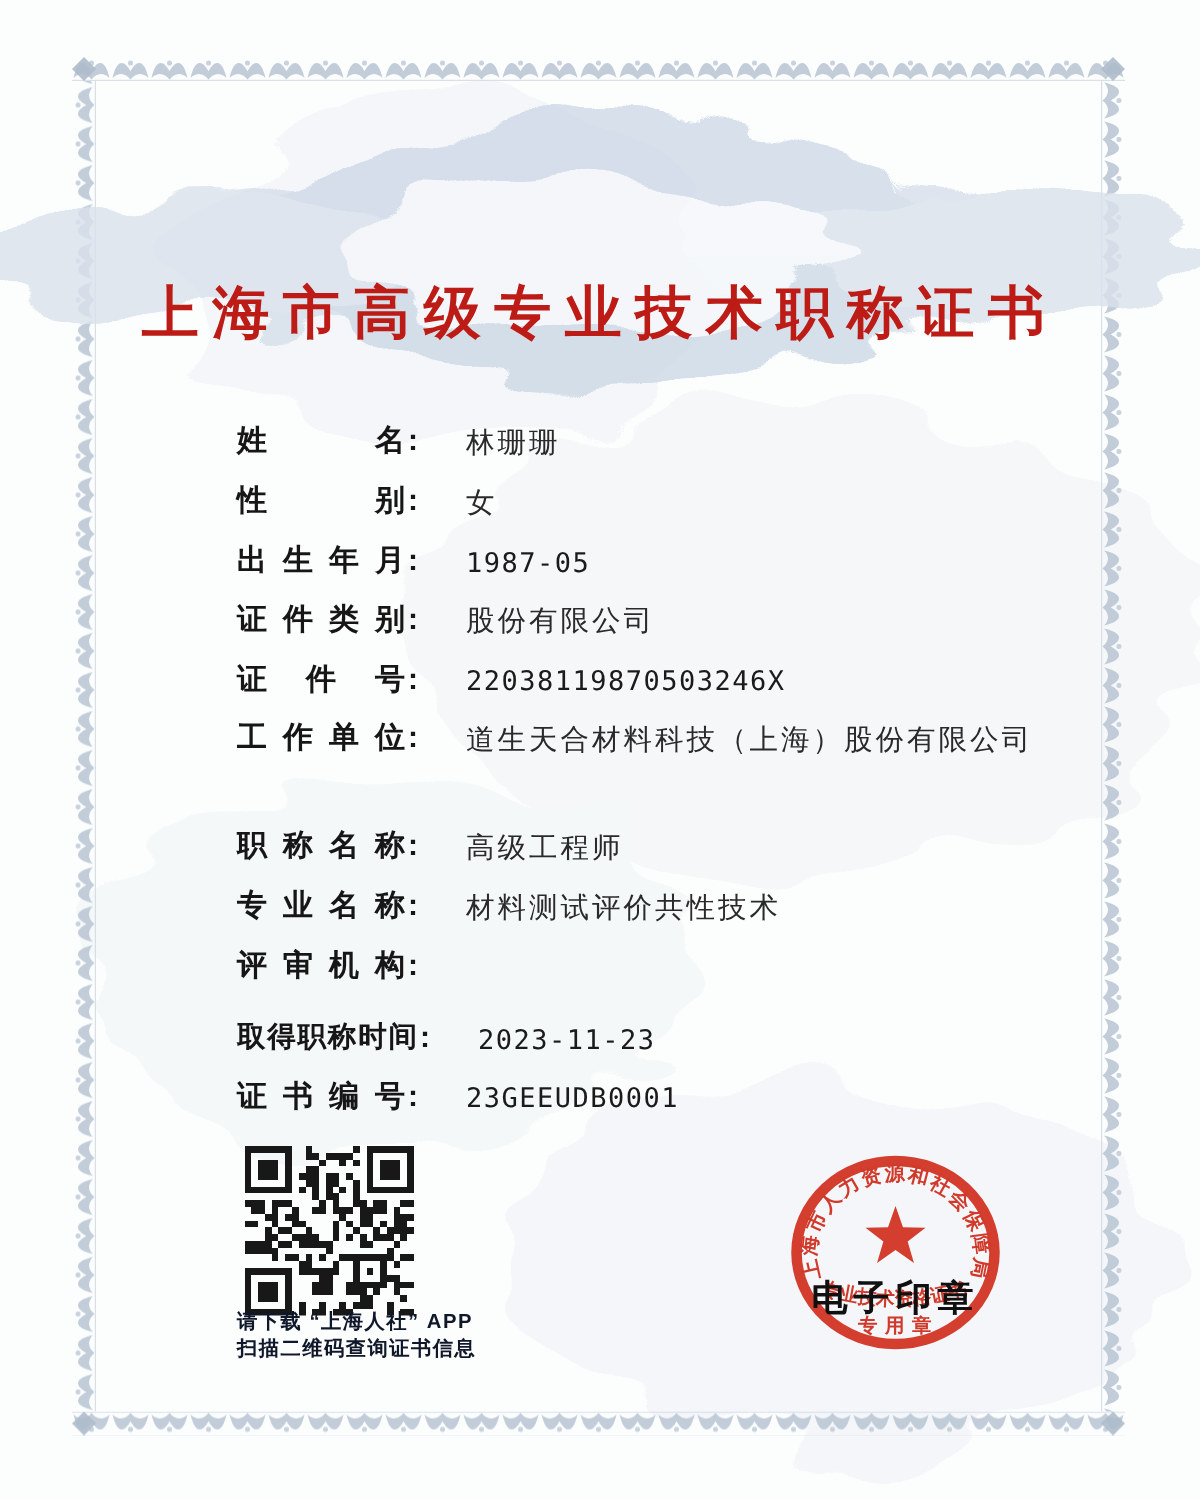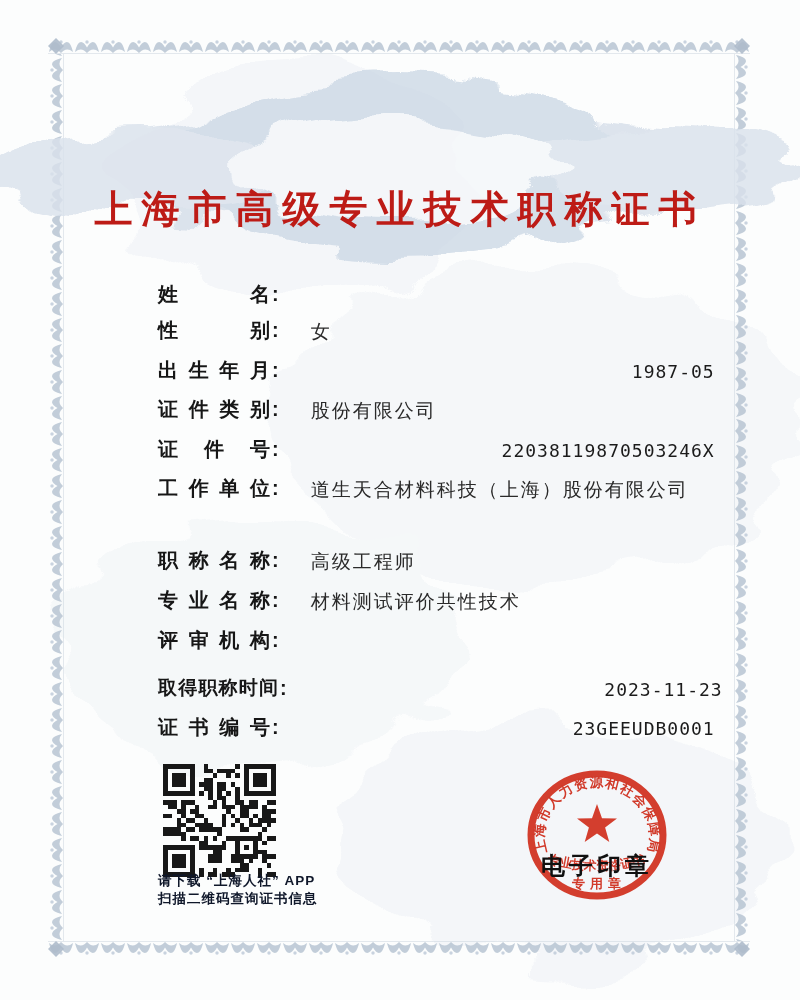--- a/index.html
+++ b/index.html
@@ -26,21 +26,21 @@
   .flabel.long{width:120px;flex:0 0 120px;font-size:19px;letter-spacing:0;}
   .fcolon{font-size:20px;font-weight:700;color:#161616;line-height:22px;margin-left:2px;}
   .fvalue{
     margin-left:32px;flex:1;
     font-family:"Liberation Serif",serif;
     font-size:19px;color:#2a2a2a;letter-spacing:2px;line-height:26px;
     padding-top:0px;max-width:404px;
   }
   .fvalue.mono{
     font-family:"DejaVu Sans Mono",monospace;
-    font-size:18px;color:#1b1b1b;letter-spacing:1px;line-height:24px;padding-top:1px;text-align:right;
+    font-size:18px;color:#1b1b1b;letter-spacing:1px;line-height:24px;padding-top:1px;
   }
   .spacer-lg{height:32px;}
   .spacer-sm{height:12px;}
   
   .qr-wrap{position:absolute;left:163px;top:764px;width:113px;height:113px;}
   .qr-caption{
     position:absolute;left:158px;top:872px;
     font-size:13.5px;font-weight:700;color:#0f172a;line-height:18px;letter-spacing:1px;
   }
   
@@ -112,20 +112,21 @@
 
   <div class="title" style="color: rgb(189, 27, 22);">上海市高级专业技术职称证书</div>
 
   <div class="fields">
       <div class="field-row">
       <span class="flabel">
           <span>姓</span>
           <span>名</span>
         </span>
       <span class="fcolon">:</span>
+      <span class="fvalue">林珊珊</span>
     </div>
       <div class="field-row">
       <span class="flabel">
           <span>性</span>
           <span>别</span>
         </span>
       <span class="fcolon">:</span>
       <span class="fvalue">女</span>
     </div>
       <div class="field-row">

